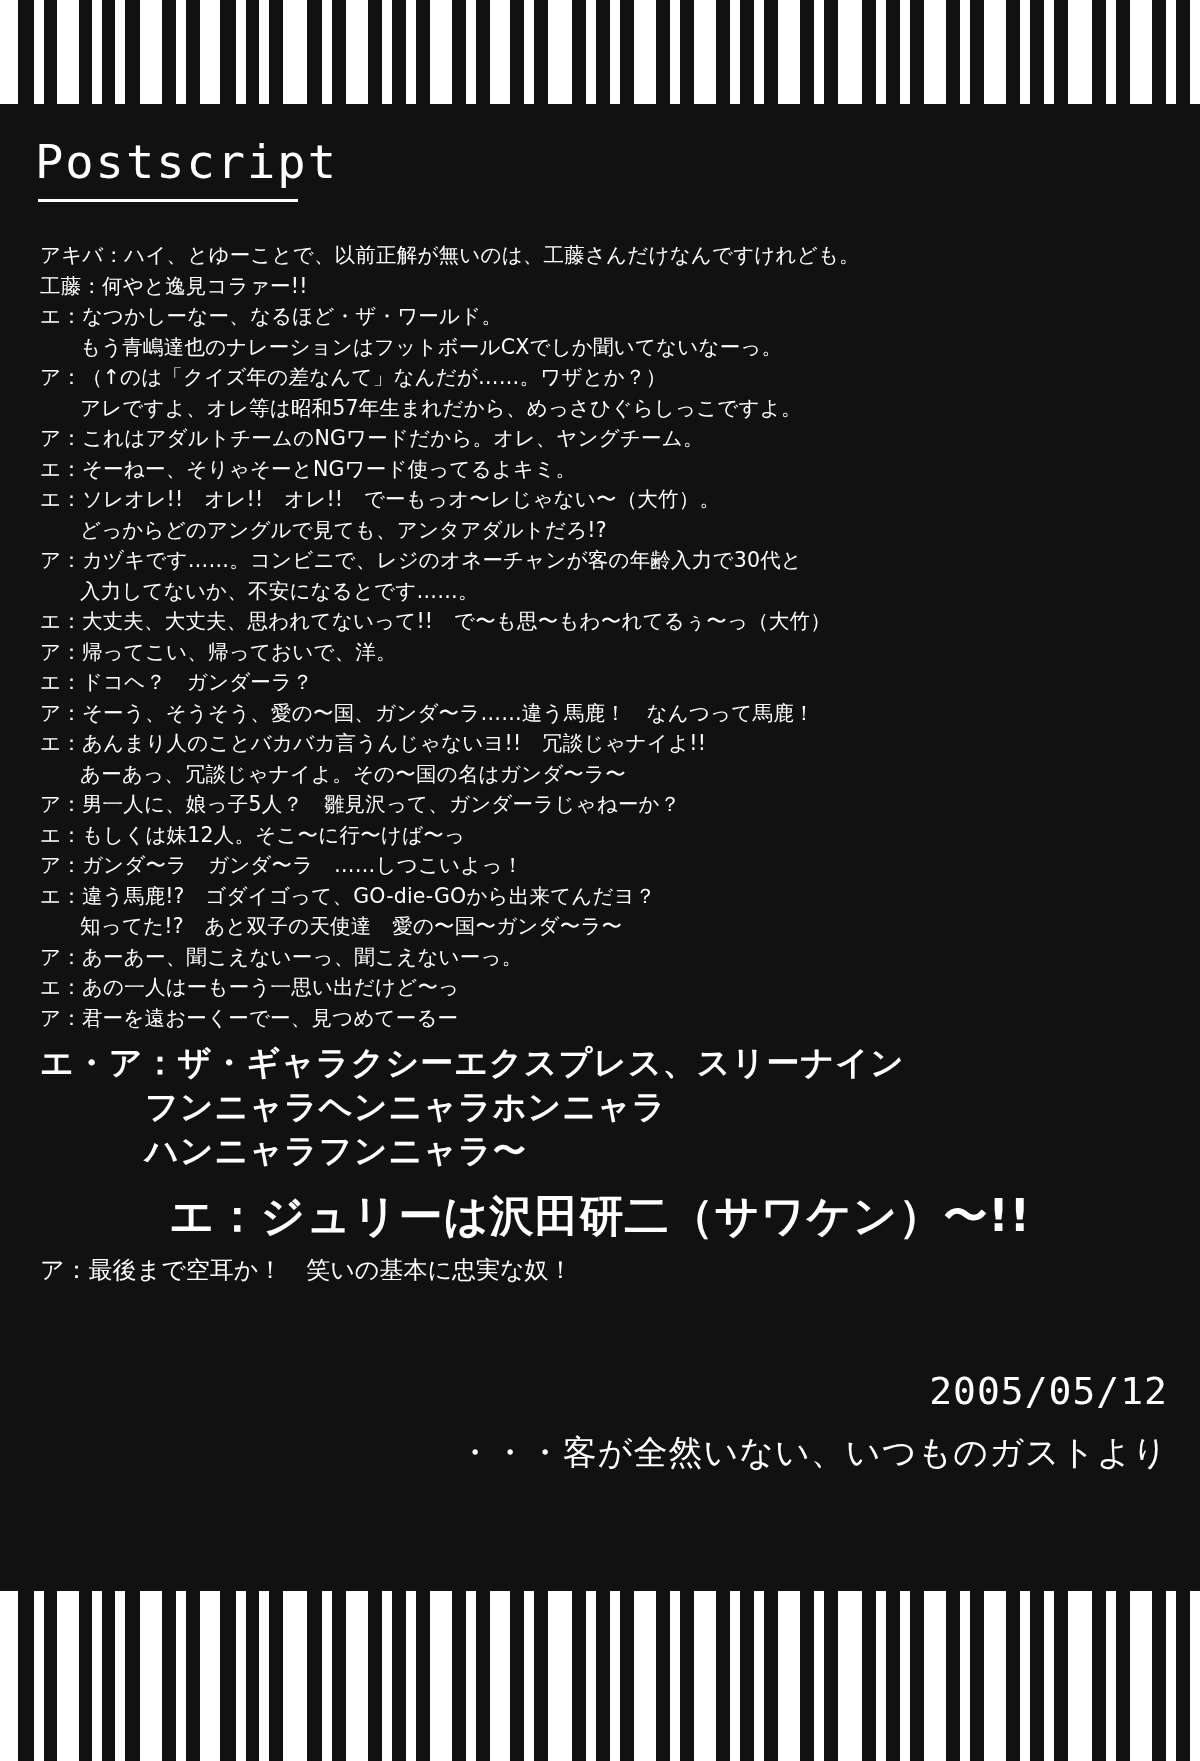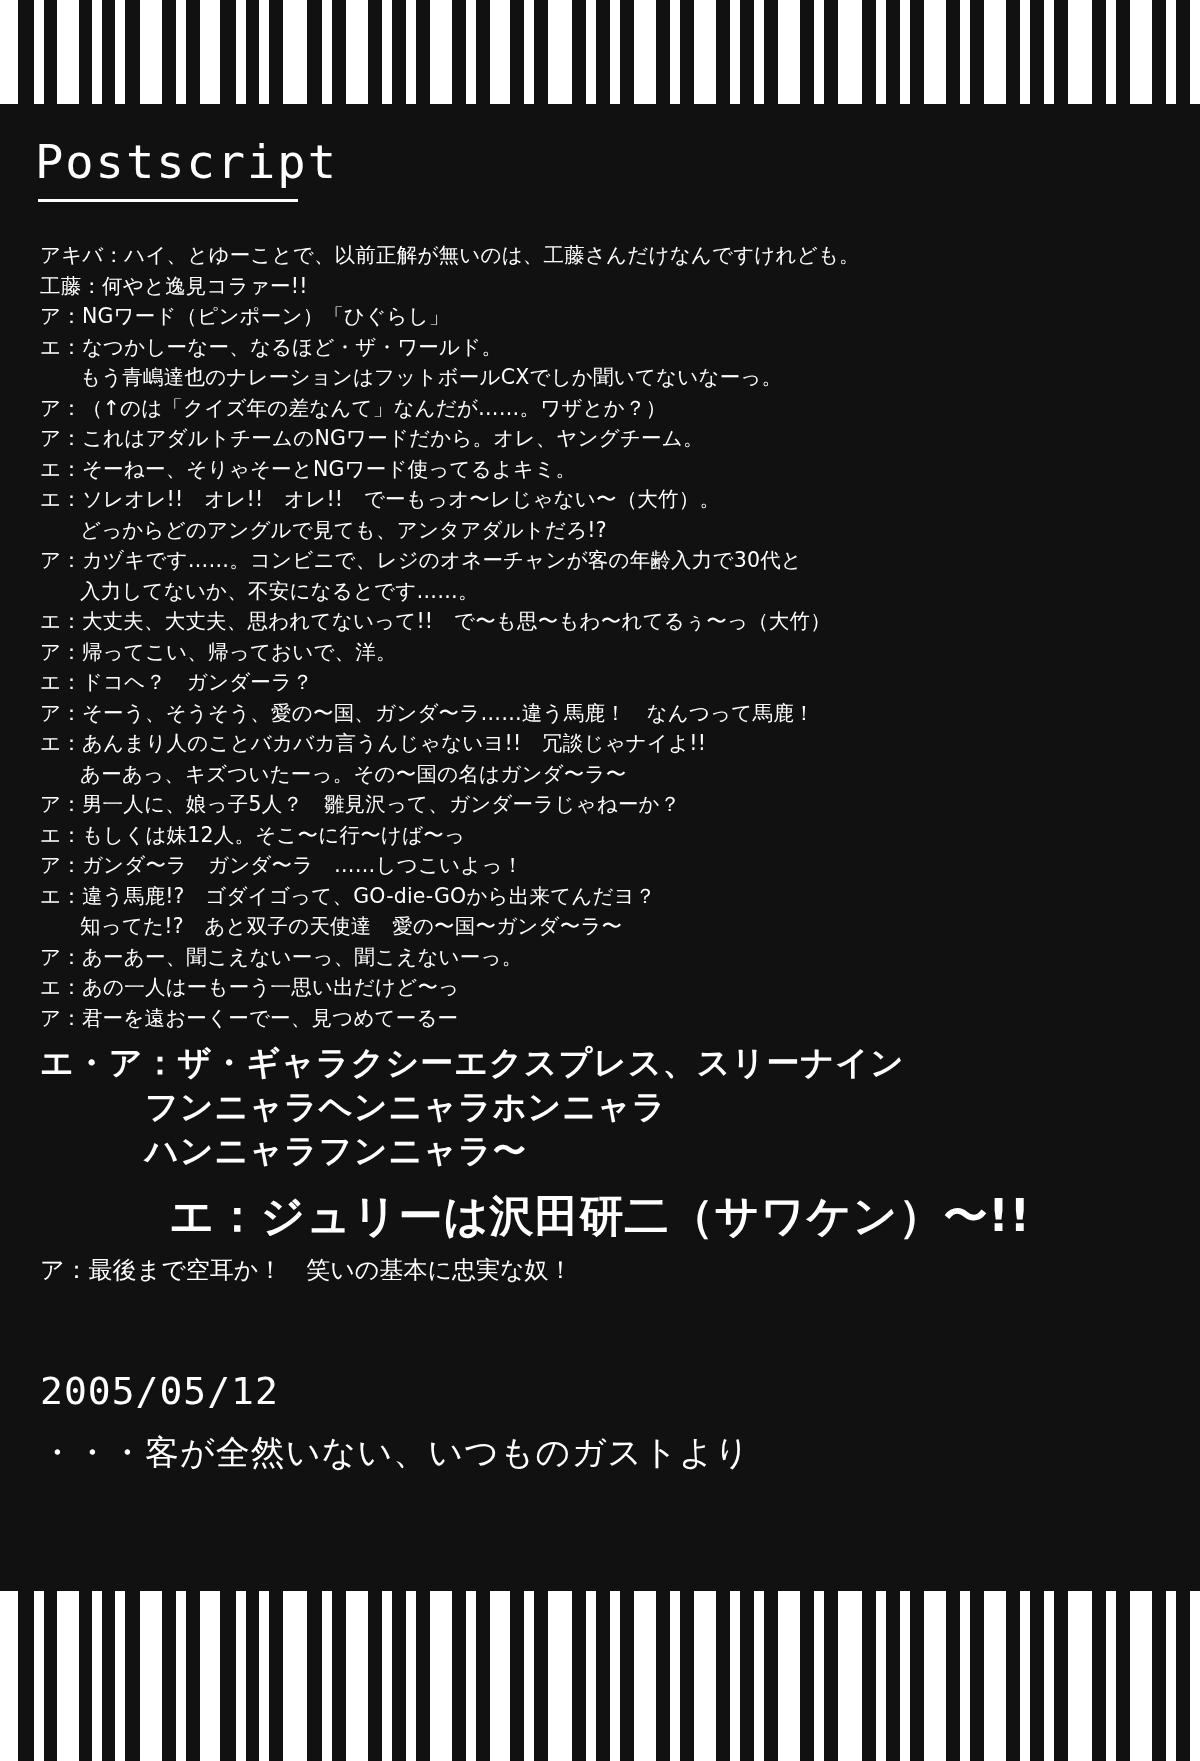--- a/index.html
+++ b/index.html
@@ -89,22 +89,23 @@
     letter-spacing: 1px;
     margin-top: 12px;
     text-align: center;
   }
   .shout .small-after {
     font-size: 24px;
     line-height: 28px;
     margin-top: 9px;
   }
   .colophon {
-    margin: 82px 0 0 0;
-    padding: 0 40px;
+    margin: 82px 16px 0 0;
+    padding: 0 16px;
+    text-align: right;
   }
   .colophon .date {
     font-family: "DejaVu Sans Mono", monospace;
     font-size: 38px;
     line-height: 50px;
     letter-spacing: 1px;
   }
   .colophon .place {
     font-size: 34px;
     line-height: 52px;
@@ -163,36 +164,36 @@
     </div>
 
   <div class="content">
 
     <h1 class="title">Postscript</h1>
     <div class="title-rule"></div>
 
     <div class="dialogue">
         <div class="line">アキバ：ハイ、とゆーことで、以前正解が無いのは、工藤さんだけなんですけれども。</div>
         <div class="line">工藤：何やと逸見コラァー!!</div>
-        <div class="line">ア：NGワード（ピンポーン）「ひぐらし」</div>
         <div class="line">エ：なつかしーなー、なるほど・ザ・ワールド。</div>
         <div class="line indent">もう青嶋達也のナレーションはフットボールCXでしか聞いてないなーっ。</div>
         <div class="line">ア：（↑のは「クイズ年の差なんて」なんだが……。ワザとか？）</div>
+        <div class="line indent">アレですよ、オレ等は昭和57年生まれだから、めっさひぐらしっこですよ。</div>
         <div class="line">ア：これはアダルトチームのNGワードだから。オレ、ヤングチーム。</div>
         <div class="line">エ：そーねー、そりゃそーとNGワード使ってるよキミ。</div>
         <div class="line">エ：ソレオレ!!　オレ!!　オレ!!　でーもっオ〜レじゃない〜（大竹）。</div>
         <div class="line indent">どっからどのアングルで見ても、アンタアダルトだろ!?</div>
         <div class="line">ア：カヅキです……。コンビニで、レジのオネーチャンが客の年齢入力で30代と</div>
         <div class="line indent">入力してないか、不安になるとです……。</div>
         <div class="line">エ：大丈夫、大丈夫、思われてないって!!　で〜も思〜もわ〜れてるぅ〜っ（大竹）</div>
         <div class="line">ア：帰ってこい、帰っておいで、洋。</div>
         <div class="line">エ：ドコヘ？　ガンダーラ？</div>
         <div class="line">ア：そーう、そうそう、愛の〜国、ガンダ〜ラ……違う馬鹿！　なんつって馬鹿！</div>
         <div class="line">エ：あんまり人のことバカバカ言うんじゃないヨ!!　冗談じゃナイよ!!</div>
-        <div class="line indent">あーあっ、キズついたーっ。その〜国の名はガンダ〜ラ〜</div>
+        <div class="line indent">あーあっ、冗談じゃナイよ。その〜国の名はガンダ〜ラ〜</div>
         <div class="line">ア：男一人に、娘っ子5人？　雛見沢って、ガンダーラじゃねーか？</div>
         <div class="line">エ：もしくは妹12人。そこ〜に行〜けば〜っ</div>
         <div class="line">ア：ガンダ〜ラ　ガンダ〜ラ　……しつこいよっ！</div>
         <div class="line">エ：違う馬鹿!?　ゴダイゴって、GO-die-GOから出来てんだヨ？</div>
         <div class="line indent">知ってた!?　あと双子の天使達　愛の〜国〜ガンダ〜ラ〜</div>
         <div class="line">ア：あーあー、聞こえないーっ、聞こえないーっ。</div>
         <div class="line">エ：あの一人はーもーう一思い出だけど〜っ</div>
         <div class="line">ア：君ーを遠おーくーでー、見つめてーるー</div>
       </div>
 

